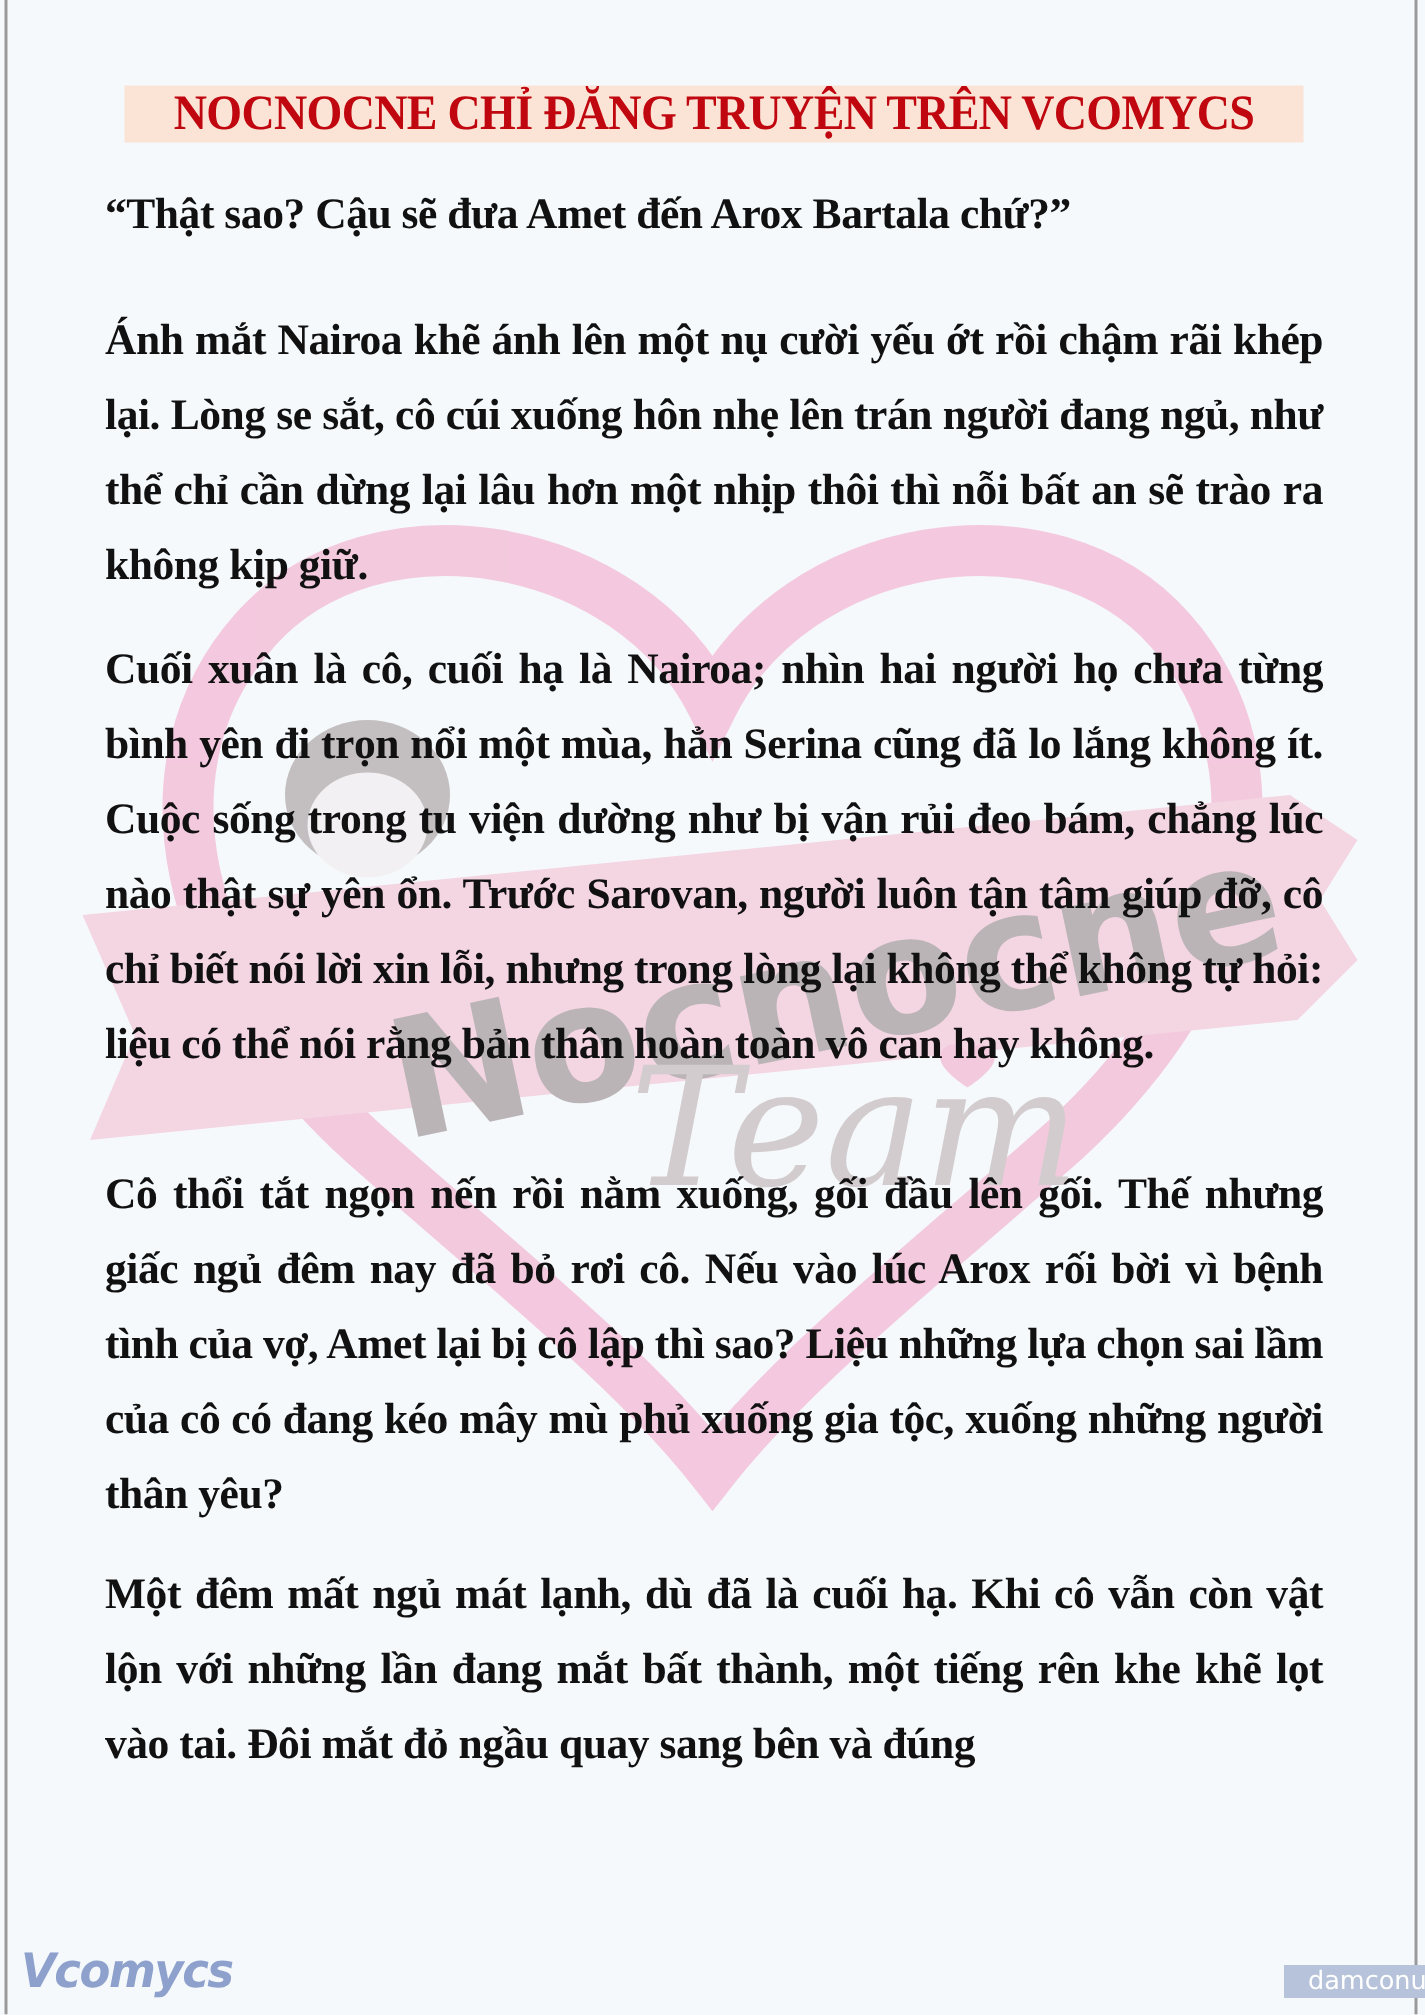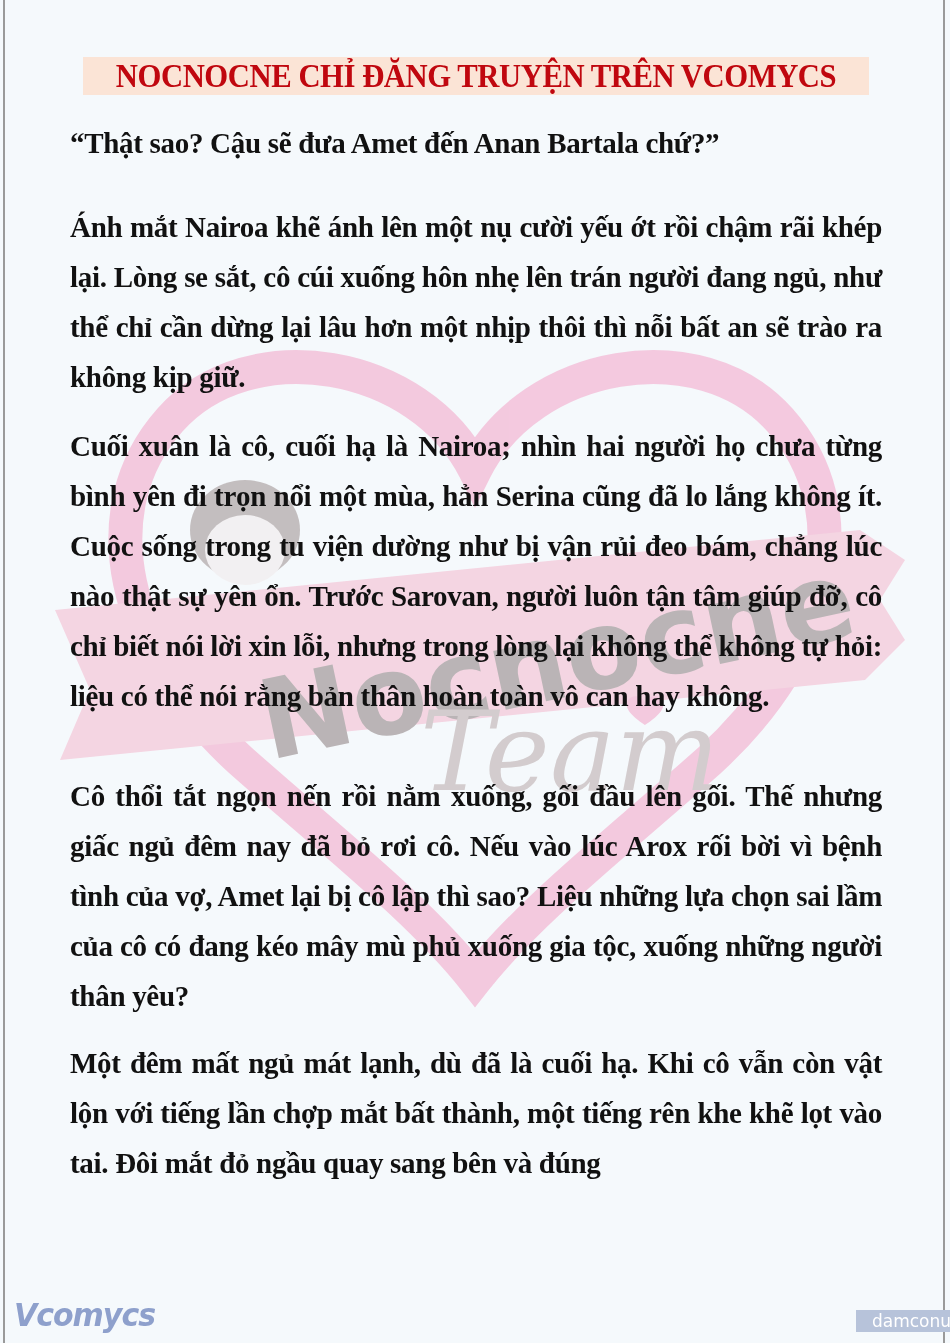--- a/index.html
+++ b/index.html
@@ -61,21 +61,21 @@
     <text x="250" y="720" font-family="DejaVu Sans, sans-serif" font-weight="bold" font-size="110" fill="#8a7d7d" transform="rotate(-12 450 650)">Nocnocne</text>
     <text x="420" y="790" font-family="DejaVu Serif, serif" font-style="italic" font-size="110" fill="#b8a9a9">Team</text>
     <path d="M645 702 c -6 -10 -20 -6 -18 5 c 2 8 18 18 18 18 c 0 0 16 -10 18 -18 c 2 -11 -12 -15 -18 -5 z" fill="#f2a3c6"></path>
   </g>
 </svg>
 
 <div class="header-banner"></div>
 <div class="header-title">NOCNOCNE CHỈ ĐĂNG TRUYỆN TRÊN VCOMYCS</div>
 
 <div class="content">
-  <p class="para p0">“Thật sao? Cậu sẽ đưa Amet đến Anan Bartala chứ?”</p>
+  <p class="para p0">“Thật sao? Cậu sẽ đưa Amet đến Arox Bartala chứ?”</p>
   <p class="para p1">Ánh mắt Nairoa khẽ ánh lên một nụ cười yếu ớt rồi chậm rãi khép lại. Lòng se sắt, cô cúi xuống hôn nhẹ lên trán người đang ngủ, như thể chỉ cần dừng lại lâu hơn một nhịp thôi thì nỗi bất an sẽ trào ra không kịp giữ.</p>
   <p class="para p2">Cuối xuân là cô, cuối hạ là Nairoa; nhìn hai người họ chưa từng bình yên đi trọn nổi một mùa, hẳn Serina cũng đã lo lắng không ít. Cuộc sống trong tu viện dường như bị vận rủi đeo bám, chẳng lúc nào thật sự yên ổn. Trước Sarovan, người luôn tận tâm giúp đỡ, cô chỉ biết nói lời xin lỗi, nhưng trong lòng lại không thể không tự hỏi: liệu có thể nói rằng bản thân hoàn toàn vô can hay không.</p>
   <p class="para p3">Cô thổi tắt ngọn nến rồi nằm xuống, gối đầu lên gối. Thế nhưng giấc ngủ đêm nay đã bỏ rơi cô. Nếu vào lúc Arox rối bời vì bệnh tình của vợ, Amet lại bị cô lập thì sao? Liệu những lựa chọn sai lầm của cô có đang kéo mây mù phủ xuống gia tộc, xuống những người thân yêu?</p>
-  <p class="para p4">Một đêm mất ngủ mát lạnh, dù đã là cuối hạ. Khi cô vẫn còn vật lộn với tiếng lần chợp mắt bất thành, một tiếng rên khe khẽ lọt vào tai. Đôi mắt đỏ ngầu quay sang bên và đúng</p>
+  <p class="para p4">Một đêm mất ngủ mát lạnh, dù đã là cuối hạ. Khi cô vẫn còn vật lộn với những lần đang mắt bất thành, một tiếng rên khe khẽ lọt vào tai. Đôi mắt đỏ ngầu quay sang bên và đúng</p>
 </div>
 
 <div class="vcomycs-logo">Vcomycs</div>
 <div class="damconuong-tag">damconuong</div>
 
 </body></html>

